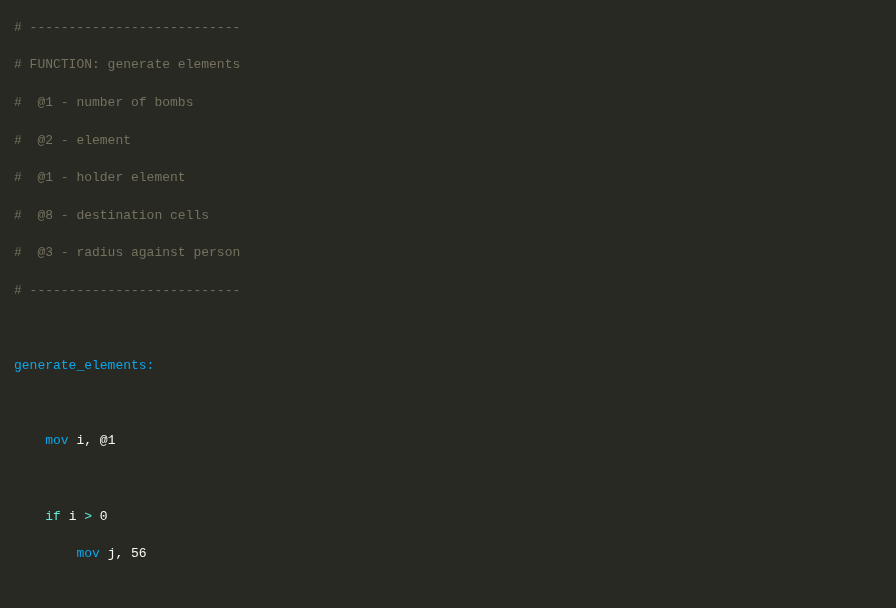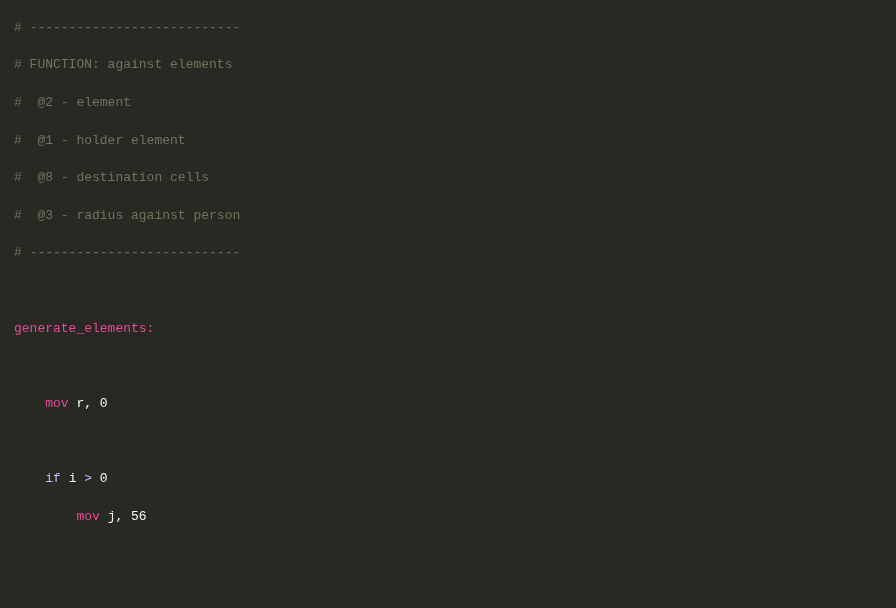--- a/index.html
+++ b/index.html
@@ -13,41 +13,42 @@
     font-size: 13px;
     line-height: 18.8px;
     color: #f8f8f2;
   }
   .editor {
     padding: 0 14px;
     white-space: pre;
     font-variant-ligatures: none;
   }
   .cmt  { color: #75715e; }  
-  .cyan { color: #ec4899; }  
-  .pink { color: #c4b5fd; }  
+  .cyan { color: #0ea5e9; }  
+  .pink { color: #5eead4; }  
   .white{ color: #f8f8f2; }  
   
   .line { display:block; }
 </style>
 </head>
 <body>
 
 <div class="editor">
 <span class="line"><span class="cmt"># ---------------------------</span></span>
-<span class="line"><span class="cmt"># FUNCTION: against elements</span></span>
+<span class="line"><span class="cmt"># FUNCTION: generate elements</span></span>
+<span class="line"><span class="cmt">#  @1 - number of bombs</span></span>
 <span class="line"><span class="cmt">#  @2 - element</span></span>
 <span class="line"><span class="cmt">#  @1 - holder element</span></span>
 <span class="line"><span class="cmt">#  @8 - destination cells</span></span>
 <span class="line"><span class="cmt">#  @3 - radius against person</span></span>
 <span class="line"><span class="cmt"># ---------------------------</span></span>
 <span class="line"> </span>
 <span class="line"><span class="cyan">generate_elements:</span></span>
 <span class="line"> </span>
-<span class="line">    <span class="cyan">mov</span><span class="white"> </span><span class="white">r</span><span class="white">, </span><span class="white">0</span></span>
+<span class="line">    <span class="cyan">mov</span><span class="white"> </span><span class="white">i</span><span class="white">, </span><span class="white">@1</span></span>
 <span class="line"> </span>
 <span class="line">    <span class="pink">if</span><span class="white"> </span><span class="white">i</span><span class="pink"> &gt; </span><span class="white">0</span></span>
 <span class="line">        <span class="cyan">mov</span><span class="white"> </span><span class="white">j</span><span class="white">, </span><span class="white">56</span></span>
 
 
 
 
 
 
 

